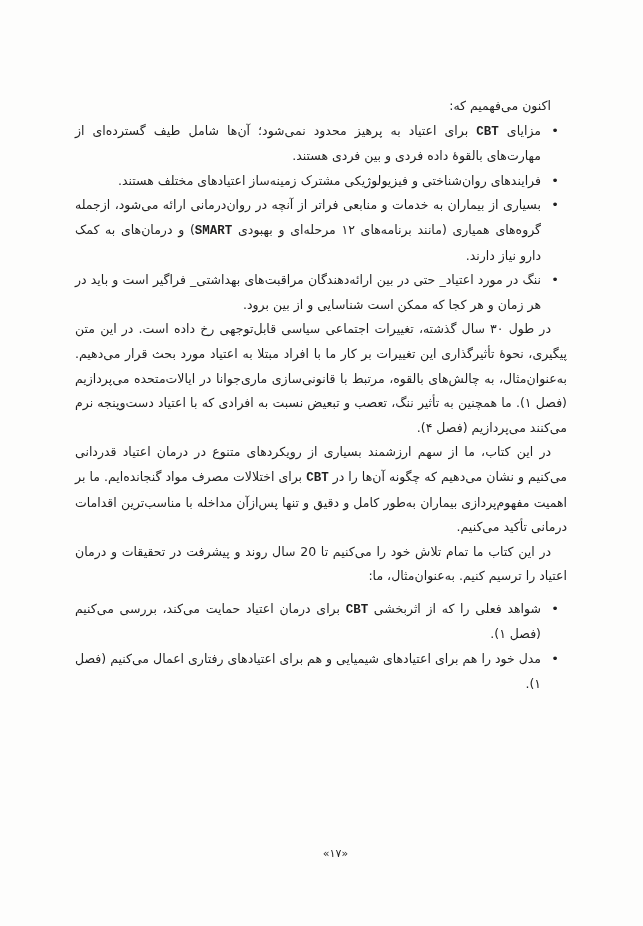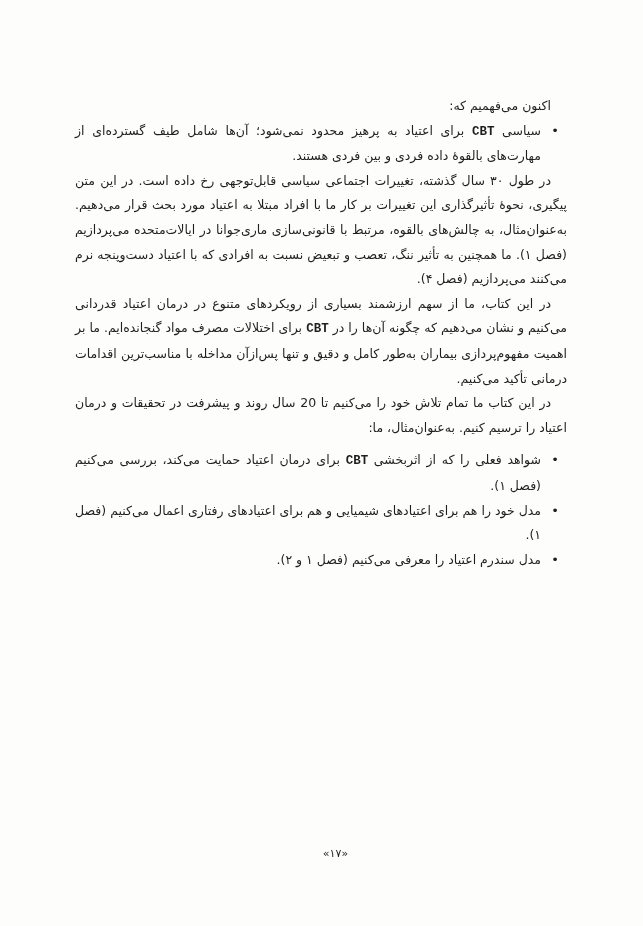--- a/index.html
+++ b/index.html
@@ -58,29 +58,31 @@
 </style>
 </head>
 <body>
 
 <div class="page">
   <div class="text-block">
 
     <p class="intro">اکنون می‌فهمیم که:</p>
 
     <ul class="blist">
-      <li><span>سیاسی </span><b>CBT</b><span> برای اعتیاد به پرهیز محدود نمی‌شود؛ آن‌ها شامل طیف گسترده‌ای از مهارت‌های بالقوۀ داده فردی و بین فردی هستند.</span></li>
+      <li><span>مزایای </span><b>CBT</b><span> برای اعتیاد به پرهیز محدود نمی‌شود؛ آن‌ها شامل طیف گسترده‌ای از مهارت‌های بالقوۀ داده فردی و بین فردی هستند.</span></li>
+      <li><span>فرایندهای روان‌شناختی و فیزیولوژیکی مشترک زمینه‌ساز اعتیادهای مختلف هستند.</span></li>
+      <li><span>بسیاری از بیماران به خدمات و منابعی فراتر از آنچه در روان‌درمانی ارائه می‌شود، ازجمله گروه‌های همیاری (مانند برنامه‌های ۱۲ مرحله‌ای و بهبودی </span><b>SMART</b><span>) و درمان‌های به کمک دارو نیاز دارند.</span></li>
+      <li><span>ننگ در مورد اعتیاد_ حتی در بین ارائه‌دهندگان مراقبت‌های بهداشتی_ فراگیر است و باید در هر زمان و هر کجا که ممکن است شناسایی و از بین برود.</span></li>
     </ul>
 
     <p class="para"><span>در طول ۳۰ سال گذشته، تغییرات اجتماعی سیاسی قابل‌توجهی رخ داده است. در این متن پیگیری، نحوۀ تأثیرگذاری این تغییرات بر کار ما با افراد مبتلا به اعتیاد مورد بحث قرار می‌دهیم. به‌عنوان‌مثال، به چالش‌های بالقوه، مرتبط با قانونی‌سازی ماری‌جوانا در ایالات‌متحده می‌پردازیم (فصل ۱). ما همچنین به تأثیر ننگ، تعصب و تبعیض نسبت به افرادی که با اعتیاد دست‌وپنجه نرم می‌کنند می‌پردازیم (فصل ۴).</span></p>
     <p class="para"><span>در این کتاب، ما از سهم ارزشمند بسیاری از رویکردهای متنوع در درمان اعتیاد قدردانی می‌کنیم و نشان می‌دهیم که چگونه آن‌ها را در </span><b>CBT</b><span> برای اختلالات مصرف مواد گنجانده‌ایم. ما بر اهمیت مفهوم‌پردازی بیماران به‌طور کامل و دقیق و تنها پس‌ازآن مداخله با مناسب‌ترین اقدامات درمانی تأکید می‌کنیم.</span></p>
     <p class="para"><span>در این کتاب ما تمام تلاش خود را می‌کنیم تا 20 سال روند و پیشرفت در تحقیقات و درمان اعتیاد را ترسیم کنیم. به‌عنوان‌مثال، ما:</span></p>
 
     <ul class="blist blist2">
       <li><span>شواهد فعلی را که از اثربخشی </span><b>CBT</b><span> برای درمان اعتیاد حمایت می‌کند، بررسی می‌کنیم (فصل ۱).</span></li>
       <li><span>مدل خود را هم برای اعتیادهای شیمیایی و هم برای اعتیادهای رفتاری اعمال می‌کنیم (فصل ۱).</span></li>
-      <li><span>مدل سندرم اعتیاد را معرفی می‌کنیم (فصل ۱ و ۲).</span></li>
     </ul>
 
   </div>
 
   <div class="page-number">«۱۷»</div>
 </div>
 
 </body></html>

